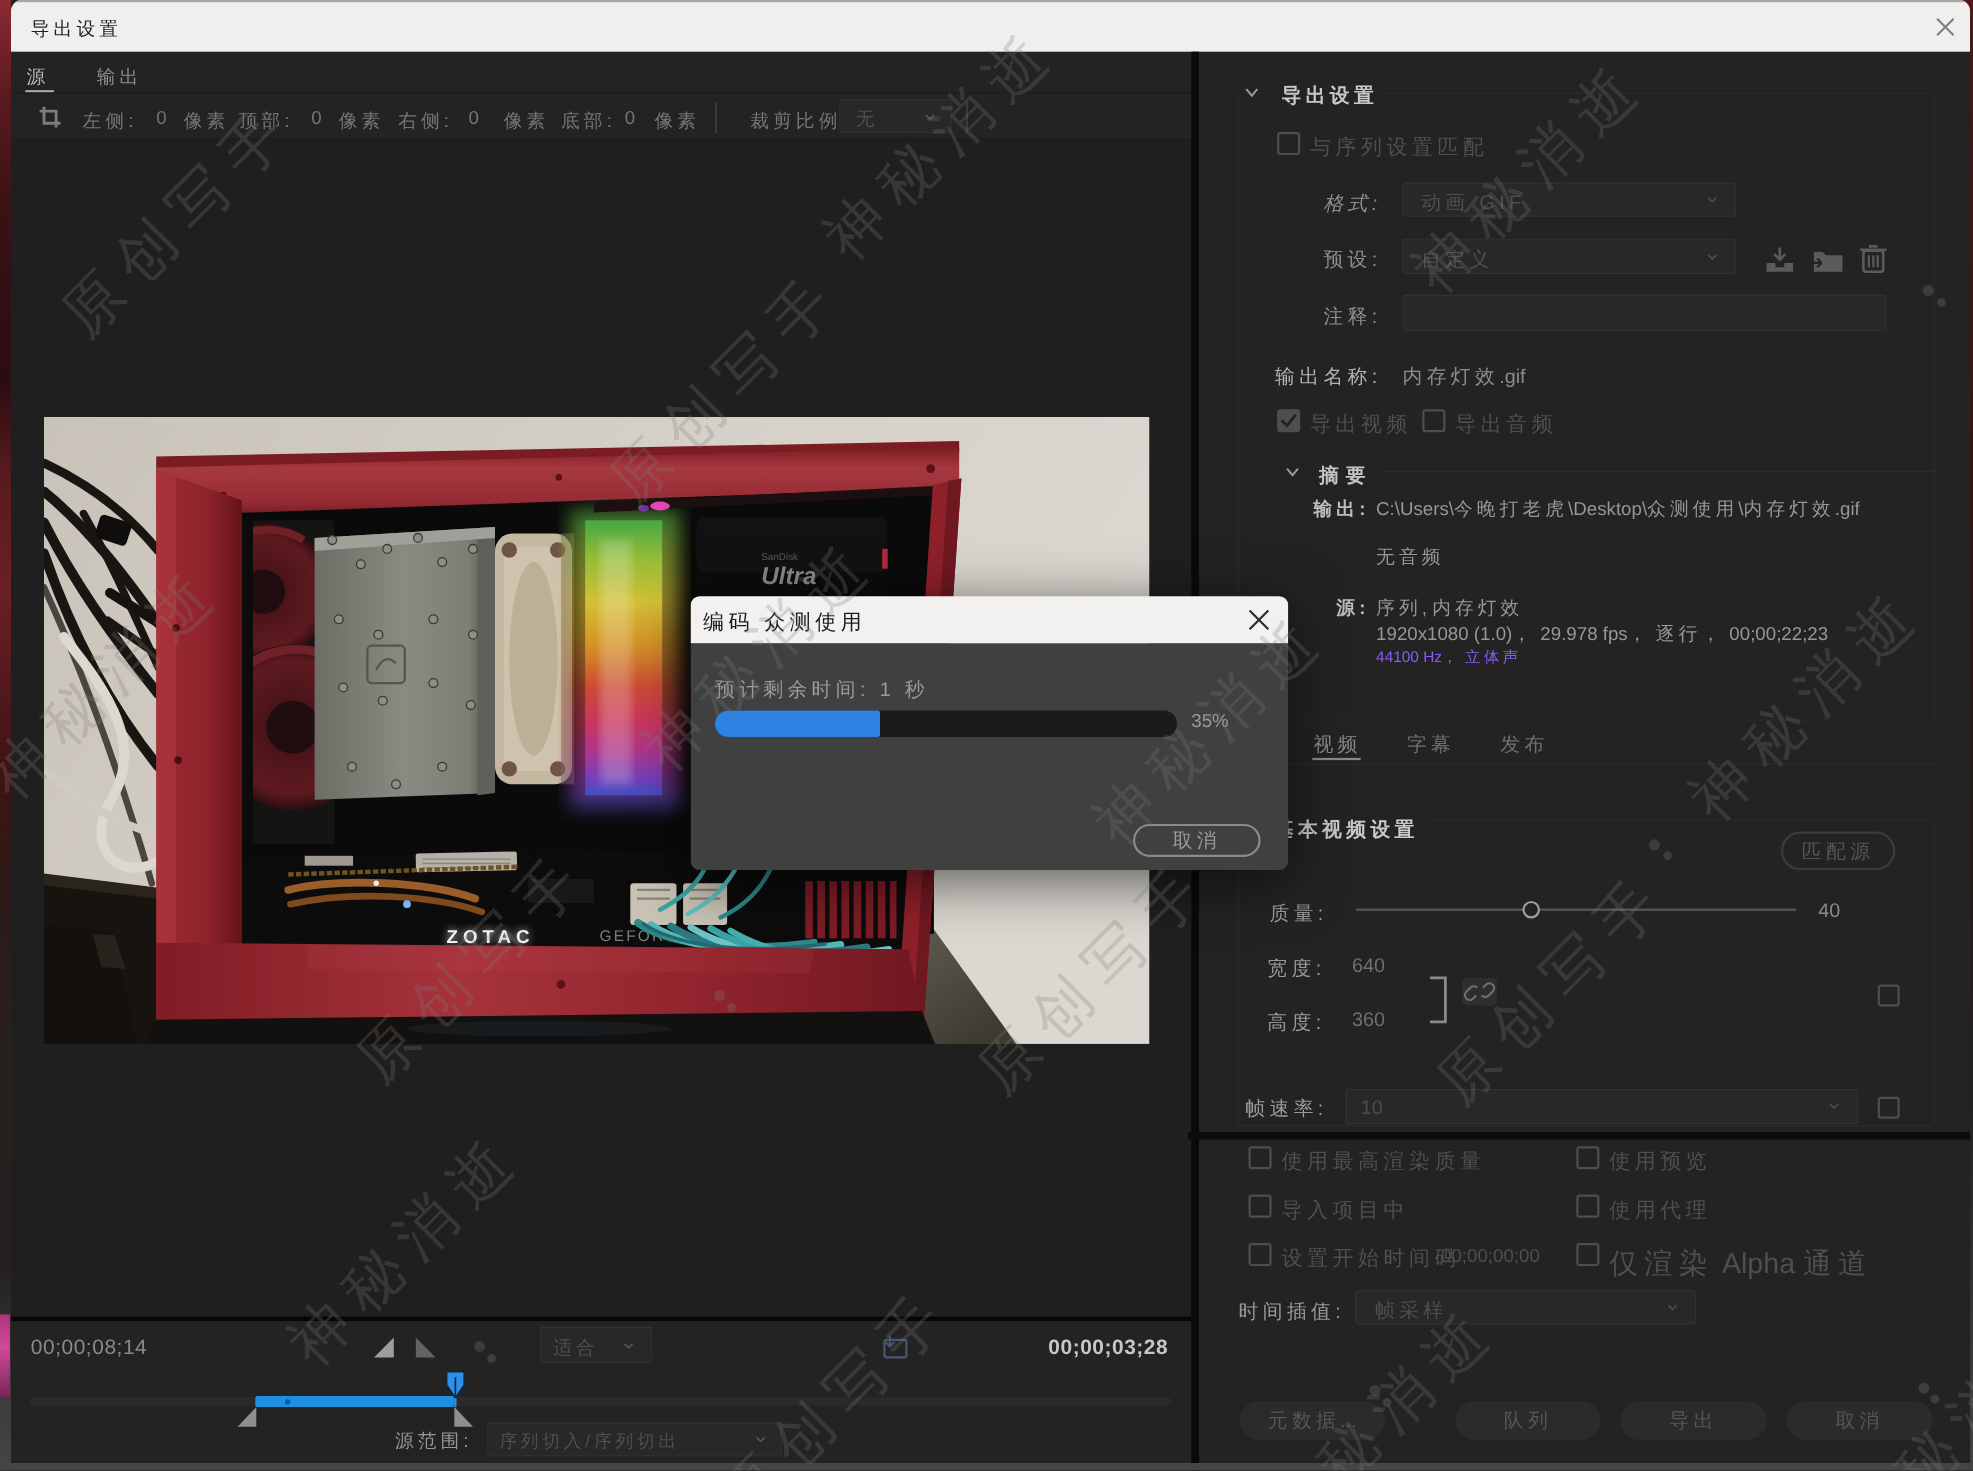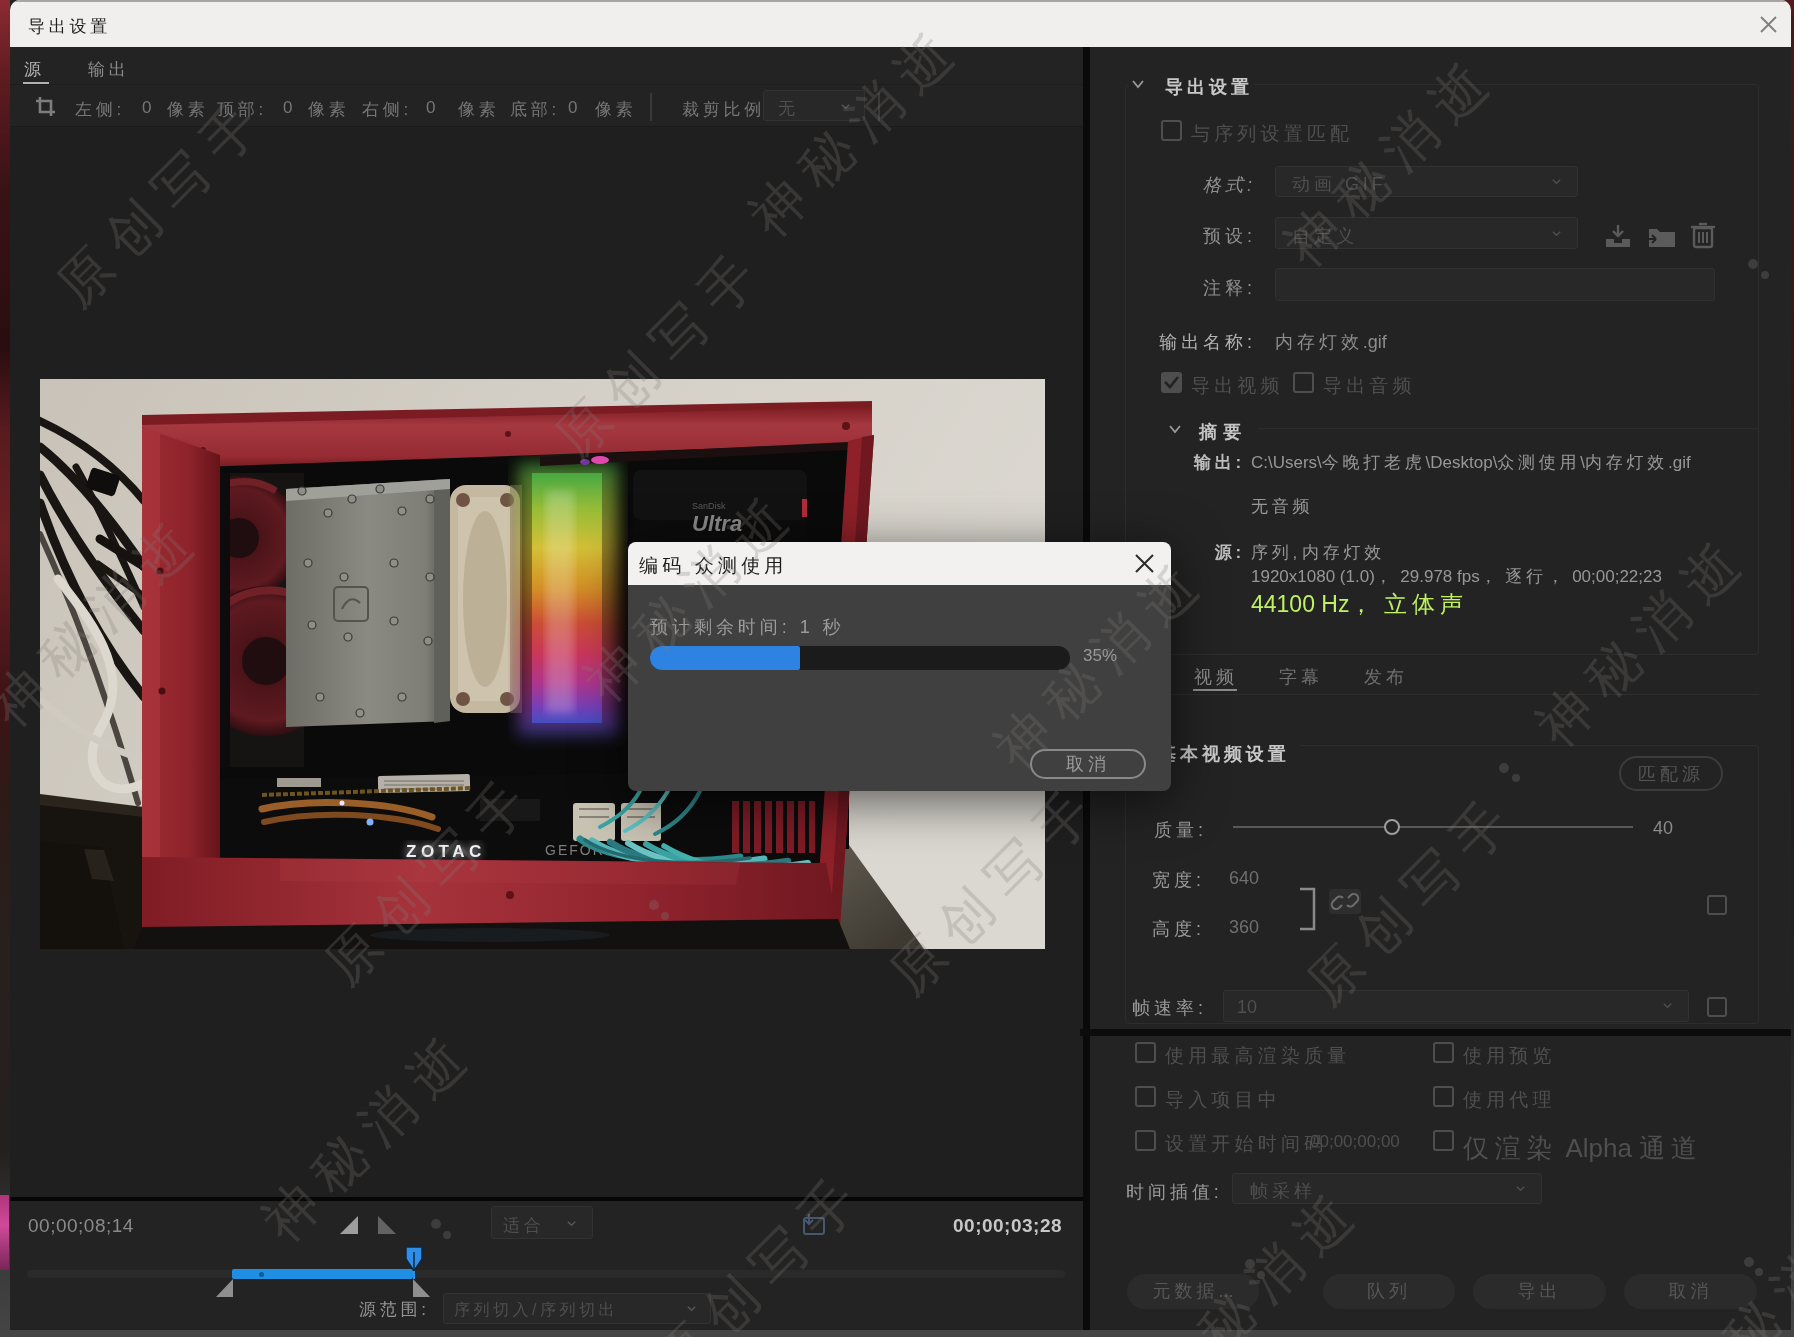--- a/index.html
+++ b/index.html
@@ -387,21 +387,21 @@
   <div class="abs" style="left:1189px;top:420px;font-size:18px;color:#c4c4c4;font-weight:bold;letter-spacing:0.35em;">摘要</div>
   <div class="abs" style="left:1248px;top:428px;width:500px;height:1px;background:#2d2d2d;"></div>
 
   <div class="abs cjk" style="left:1135px;top:451px;width:100px;text-align:right;font-size:17px;color:#bdbdbd;font-weight:bold;">输出:</div>
   <div class="abs" style="left:1241px;top:451px;font-size:17px;color:#979797;white-space:nowrap;">C:\Users\<span class="cjk">今晚打老虎</span>\Desktop\<span class="cjk">众测使用</span>\<span class="cjk">内存灯效</span>.gif</div>
   <div class="abs cjk" style="left:1241px;top:495px;font-size:17px;color:#979797;">无音频</div>
 
   <div class="abs cjk" style="left:1135px;top:541px;width:100px;text-align:right;font-size:17px;color:#bdbdbd;font-weight:bold;">源:</div>
   <div class="abs" style="left:1241px;top:541px;font-size:17px;color:#979797;"><span class="cjk">序列</span>, <span class="cjk">内存灯效</span></div>
   <div class="abs" style="left:1241px;top:565px;font-size:17px;color:#979797;white-space:nowrap;">1920x1080 (1.0)<span class="cjk">，</span> 29.978 fps<span class="cjk">，</span> <span class="cjk">逐行，</span> 00;00;22;23</div>
-  <div class="abs" style="left:1241px;top:589px;font-size:23px;color:#bef264;">44100 Hz<span class="cjk">，</span> <span class="cjk">立体声</span></div>
+  <div class="abs" style="left:1241px;top:589px;font-size:14px;color:#8b5cf6;">44100 Hz<span class="cjk">，</span> <span class="cjk">立体声</span></div>
 
   <div class="abs cjk" style="left:1184px;top:665px;font-size:18px;color:#8a8a8a;">视频</div>
   <div class="abs" style="left:1183px;top:689px;width:44px;height:2px;background:#8a8a8a;"></div>
   <div class="abs cjk" style="left:1269px;top:665px;font-size:18px;color:#6f6f6f;">字幕</div>
   <div class="abs cjk" style="left:1354px;top:665px;font-size:18px;color:#6f6f6f;">发布</div>
 
   <div class="abs" style="left:1115px;top:694px;width:634px;height:1px;background:#2d2d2d;"></div>
   <div class="abs" style="left:1115px;top:745px;width:634px;height:279px;border:1px solid #2d2d2d;border-radius:4px;box-sizing:border-box;"></div>
   <div class="abs" style="left:1140px;top:736px;width:150px;height:18px;background:#232323;"></div>
   <div class="abs cjk" style="left:1148px;top:742px;font-size:18px;color:#c9c9c9;font-weight:bold;">基本视频设置</div>

